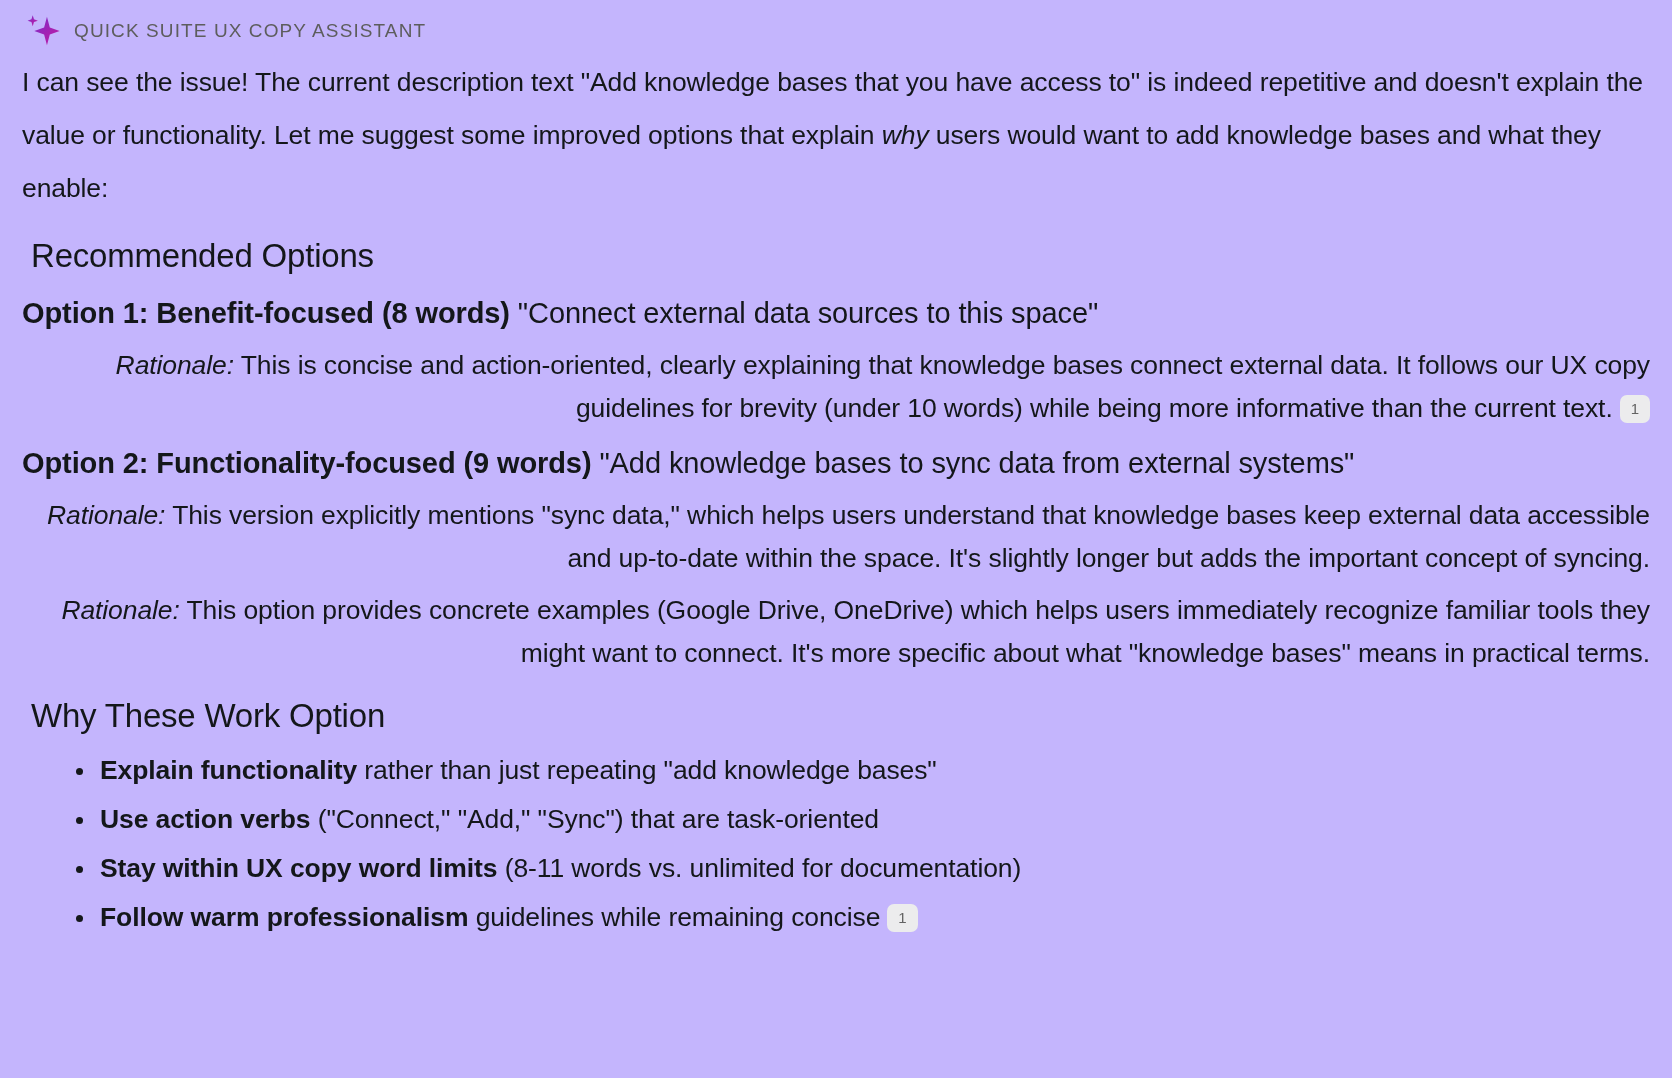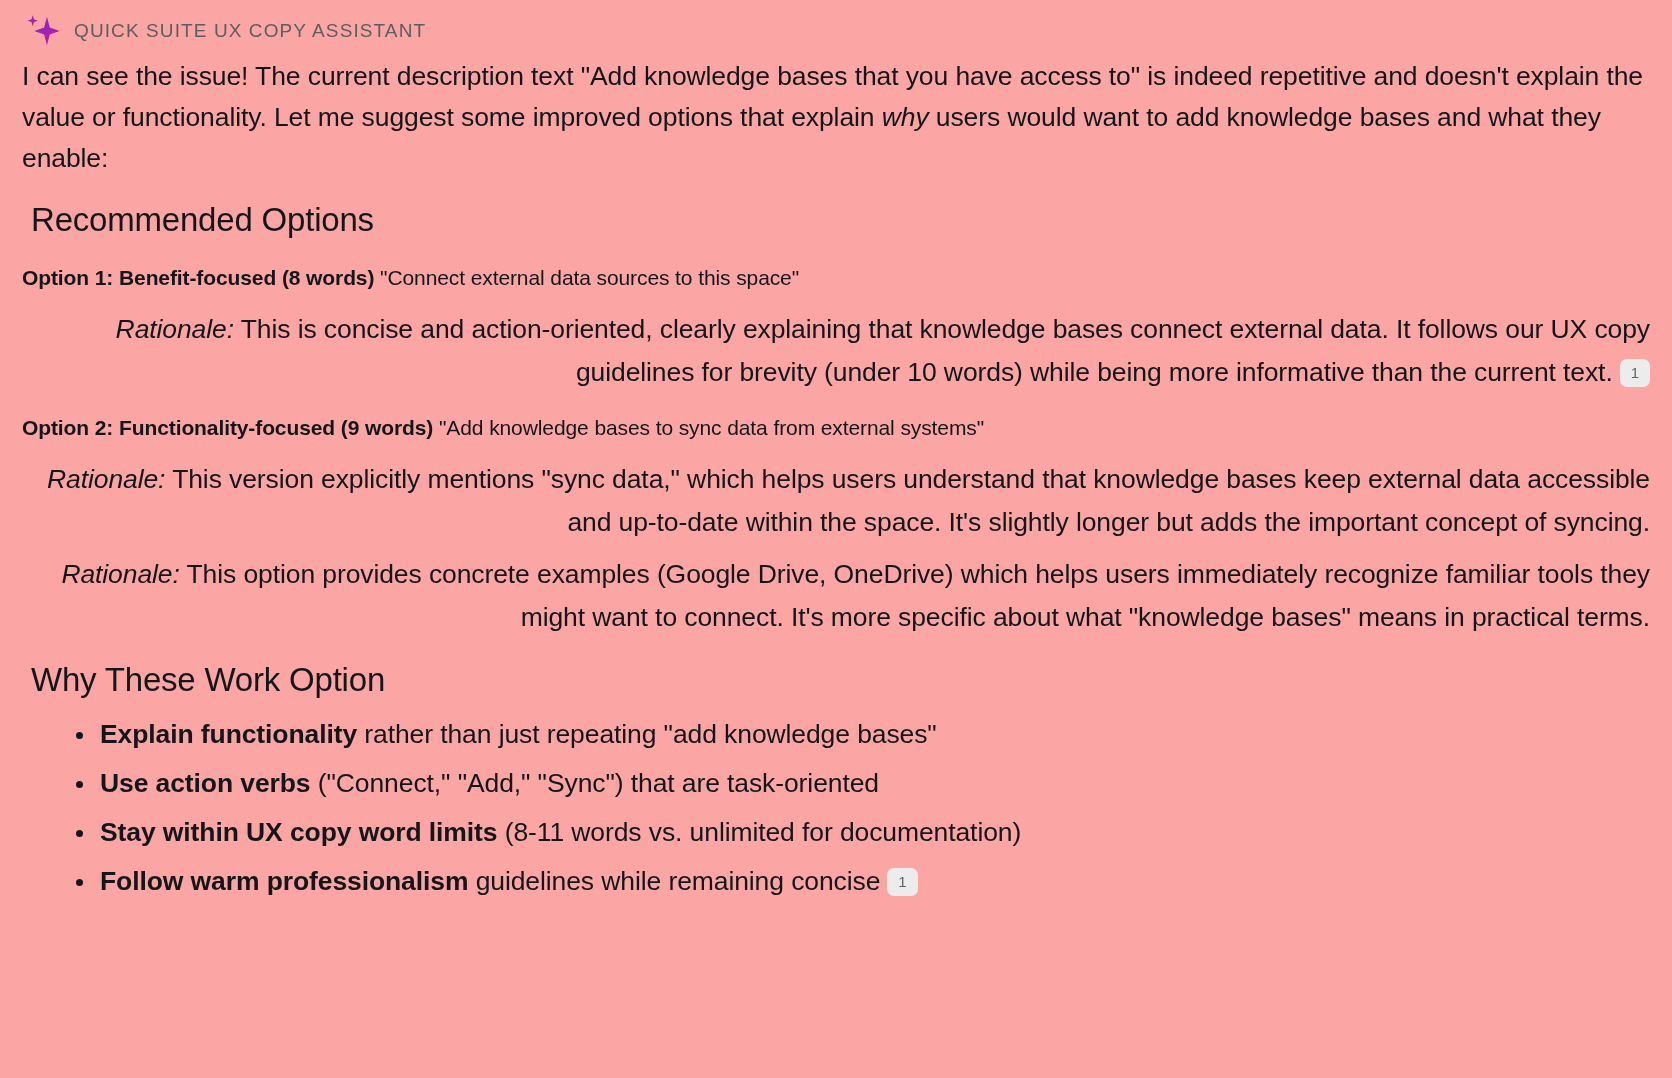--- a/index.html
+++ b/index.html
@@ -12,21 +12,21 @@
     height: 1078px;
     font-family: "Liberation Sans", "DejaVu Sans", sans-serif;
     color: #1a1a1a;
     overflow: hidden;
   }
 
   .page {
     position: relative;
     width: 1672px;
     height: 1078px;
-    background: #fca5a5;
+    background: #c4b5fd;
     box-sizing: border-box;
     padding: 0 22px 0 22px;
   }
 
   
   .assistant-header {
     display: flex;
     align-items: center;
     gap: 12px;
     height: 56px;
@@ -44,42 +44,42 @@
     font-size: 19px;
     letter-spacing: 1.1px;
     color: #5d5d5d;
     font-weight: 400;
     white-space: nowrap;
   }
 
   
   .para {
     font-size: 26.5px;
-    line-height: 41px;
+    line-height: 53px;
     color: #14171a;
     margin: 0 0 4px 0;
     letter-spacing: -0.1px;
   }
   .para.tight { margin-bottom: 0; }
 
   em.it {
     font-style: italic;
   }
 
   h2.section-heading {
     font-size: 33px;
     font-weight: 400;
     line-height: 48px;
     color: #14171a;
     margin: 17px 0 10px 9px;
     letter-spacing: -0.2px;
   }
 
   .option-line {
-    font-size: 21px;
+    font-size: 29px;
     line-height: 43px;
     margin: 12px 0 0 0;
     color: #14171a;
     letter-spacing: -0.1px;
   }
   .option-line .opt-label {
     font-weight: 700;
   }
 
   .rationale {

